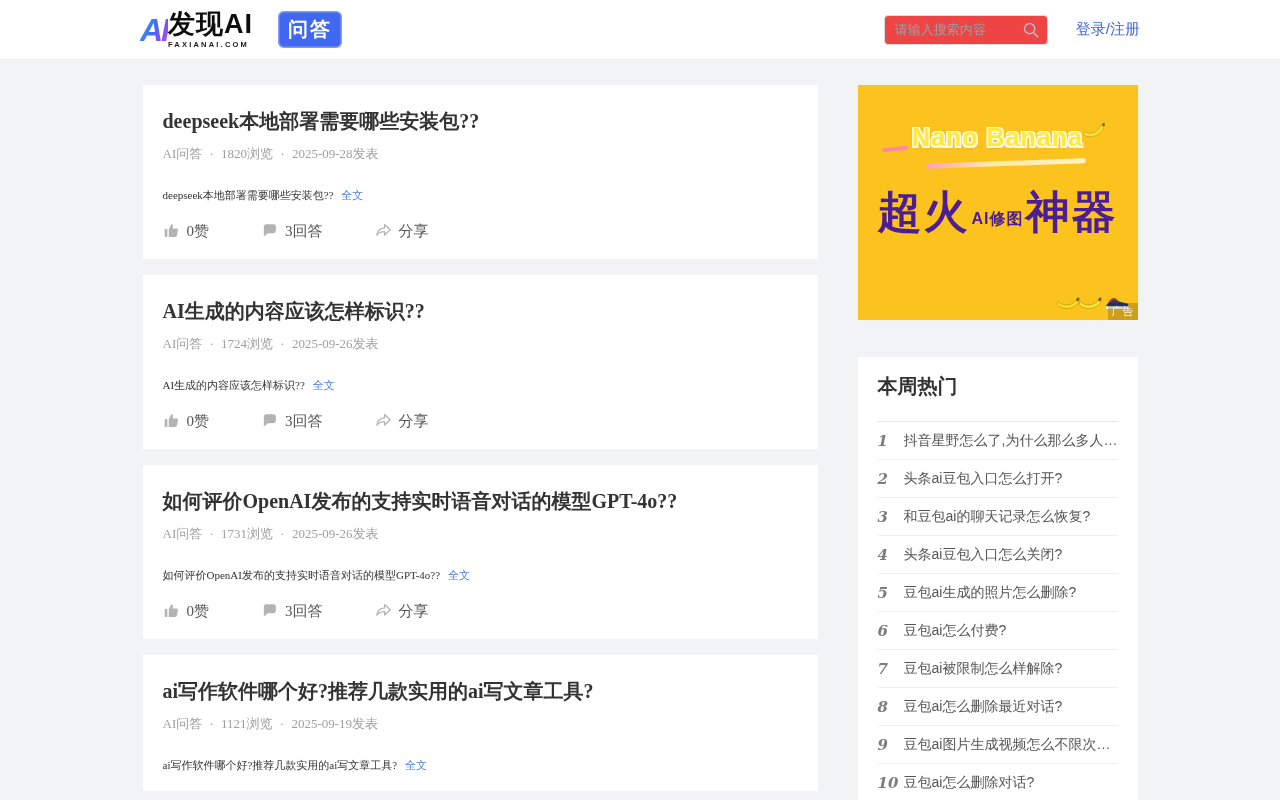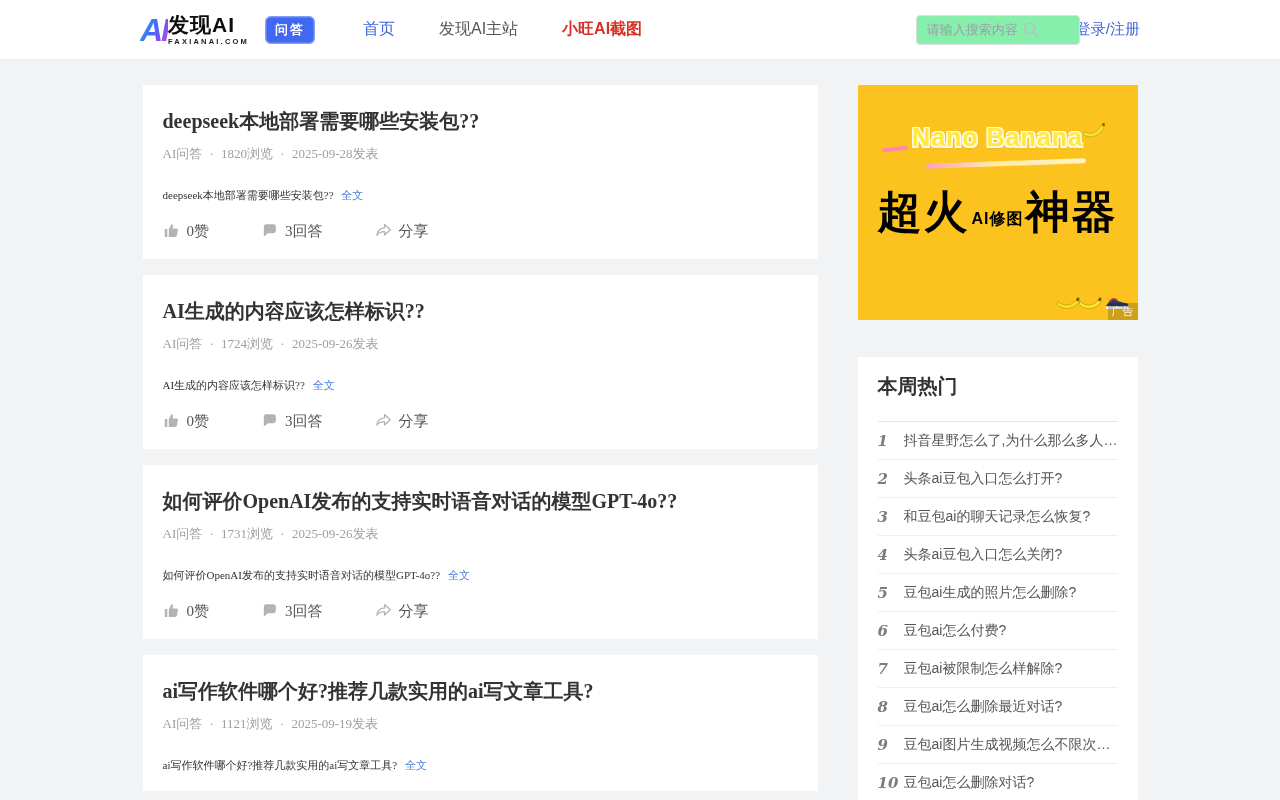--- a/index.html
+++ b/index.html
@@ -16,39 +16,39 @@
     padding:0 140px; border-bottom:1px solid #f0f0f0;
   }
   .logo { display:flex; align-items:center; cursor:pointer; }
   .logo-mark {
     font-size:32px; font-weight:900; font-style:italic; letter-spacing:-2px;
     background:linear-gradient(115deg,#35b8f5 0%,#3f6df4 45%,#7b52f0 72%,#c44df0 100%);
     -webkit-background-clip:text; background-clip:text; color:transparent;
     margin-right:0; line-height:1;
   }
   .logo-text { display:flex; flex-direction:column; line-height:1; }
-  .logo-name { font-size:21px; font-weight:800; color:#0d0d0d; letter-spacing:1px; }
+  .logo-name { font-size:27px; font-weight:800; color:#0d0d0d; letter-spacing:1px; }
   .logo-domain { font-size:7.5px; font-weight:700; color:#1a1a1a; letter-spacing:2.2px; margin-top:3px; }
   .logo-badge {
-    margin-left:16px; background:#4168f0; color:#fff; font-weight:800;
-    font-size:13px; padding:5px 10px; border-radius:6px; letter-spacing:2px;
+    margin-left:25px; background:#4168f0; color:#fff; font-weight:800;
+    font-size:20px; padding:5px 10px; border-radius:6px; letter-spacing:2px;
     box-shadow:inset 0 0 0 1.5px rgba(255,255,255,.35);
   }
   .nav { display:flex; align-items:center; margin-left:48px; gap:44px; }
   .nav-item { font-size:16px; color:#555; cursor:pointer; }
   .nav-item.active { color:#3d63dd; }
   .nav-item.hot { color:#d93025; font-weight:700; }
   .header-right { margin-left:auto; display:flex; align-items:center; gap:28px; }
   .search-box {
     position:relative; width:164px; height:30px;
   }
   .search-box input {
     width:100%; height:100%; border:1px solid #ddd; border-radius:4px;
     padding:0 30px 0 10px; font-size:13px; color:#333; outline:none;
-    font-family:Liberation Sans, sans-serif; background:#86efac;margin-left:32px;
+    font-family:Liberation Sans, sans-serif; background:#ef4444;
   }
   .search-box input::placeholder { color:#9aa0a6; }
   .search-icon { position:absolute; right:8px; top:6px; width:18px; height:18px; cursor:pointer; }
   .auth-link { font-size:15px; color:#3d63dd; cursor:pointer; }
 
   
   .page { width:995px; margin:0 auto; padding-top:25px; display:flex; gap:40px; }
   .main-col { width:675px; }
   .side-col { width:280px; }
 
@@ -77,21 +77,21 @@
   }
   .ad-banana-top { position:absolute; top:28px; right:32px; width:26px; height:26px; transform:rotate(-15deg); }
   .pink-dash { position:absolute; top:62px; left:24px; width:26px; height:4px; background:#ff86ad; border-radius:3px; transform:rotate(-6deg); }
   .swoosh {
     position:absolute; top:76px; left:68px; width:160px; height:5px; border-radius:4px;
     background:linear-gradient(90deg,#ff9ec0 0%, #ffe9a8 40%, #fff3c4 100%);
     transform:rotate(-2deg);
   }
   .ad-headline {
     position:absolute; top:98px; left:0; width:100%;
-    display:flex; justify-content:center; align-items:center; color:#000000;
+    display:flex; justify-content:center; align-items:center; color:#4c1d95;
   }
   .ad-headline .big { font-size:44px; font-weight:900; letter-spacing:2px; }
   .ad-headline .mid { font-size:16px; font-weight:800; margin:14px 2px 0; letter-spacing:1px; }
   .ad-bananas { position:absolute; right:30px; bottom:8px; display:flex; }
   .ad-bananas svg { width:34px; height:26px; margin-left:-12px; }
   .ad-sneaker { position:absolute; right:8px; bottom:9px; width:26px; height:18px; }
   .ad-label {
     position:absolute; right:0; bottom:0; font-size:11px; color:rgba(255,255,255,.85);
     background:rgba(0,0,0,.18); padding:1px 4px;
   }
@@ -117,27 +117,20 @@
 <header class="header">
   <div class="logo">
     <span class="logo-mark">AI</span>
     <span class="logo-text">
       <span class="logo-name">发现AI</span>
       <span class="logo-domain">FAXIANAI.COM</span>
     </span>
     <span class="logo-badge">问答</span>
   </div>
 
-  <nav class="nav">
-  <a class="nav-item active">首页</a>
-
-  <a class="nav-item default">发现AI主站</a>
-
-  <a class="nav-item hot">小旺AI截图</a>
-</nav>
 
   <div class="header-right">
     <div class="search-box">
       <input type="text" placeholder="请输入搜索内容" style="">
       <svg class="search-icon" viewBox="0 0 20 20">
         <circle cx="8.5" cy="8.5" r="5.7" fill="none" stroke="#b9bec7" stroke-width="1.6"></circle>
         <line x1="13" y1="13" x2="17.4" y2="17.4" stroke="#b9bec7" stroke-width="1.6" stroke-linecap="round"></line>
       </svg>
     </div>
     <a class="auth-link">登录/注册</a>

